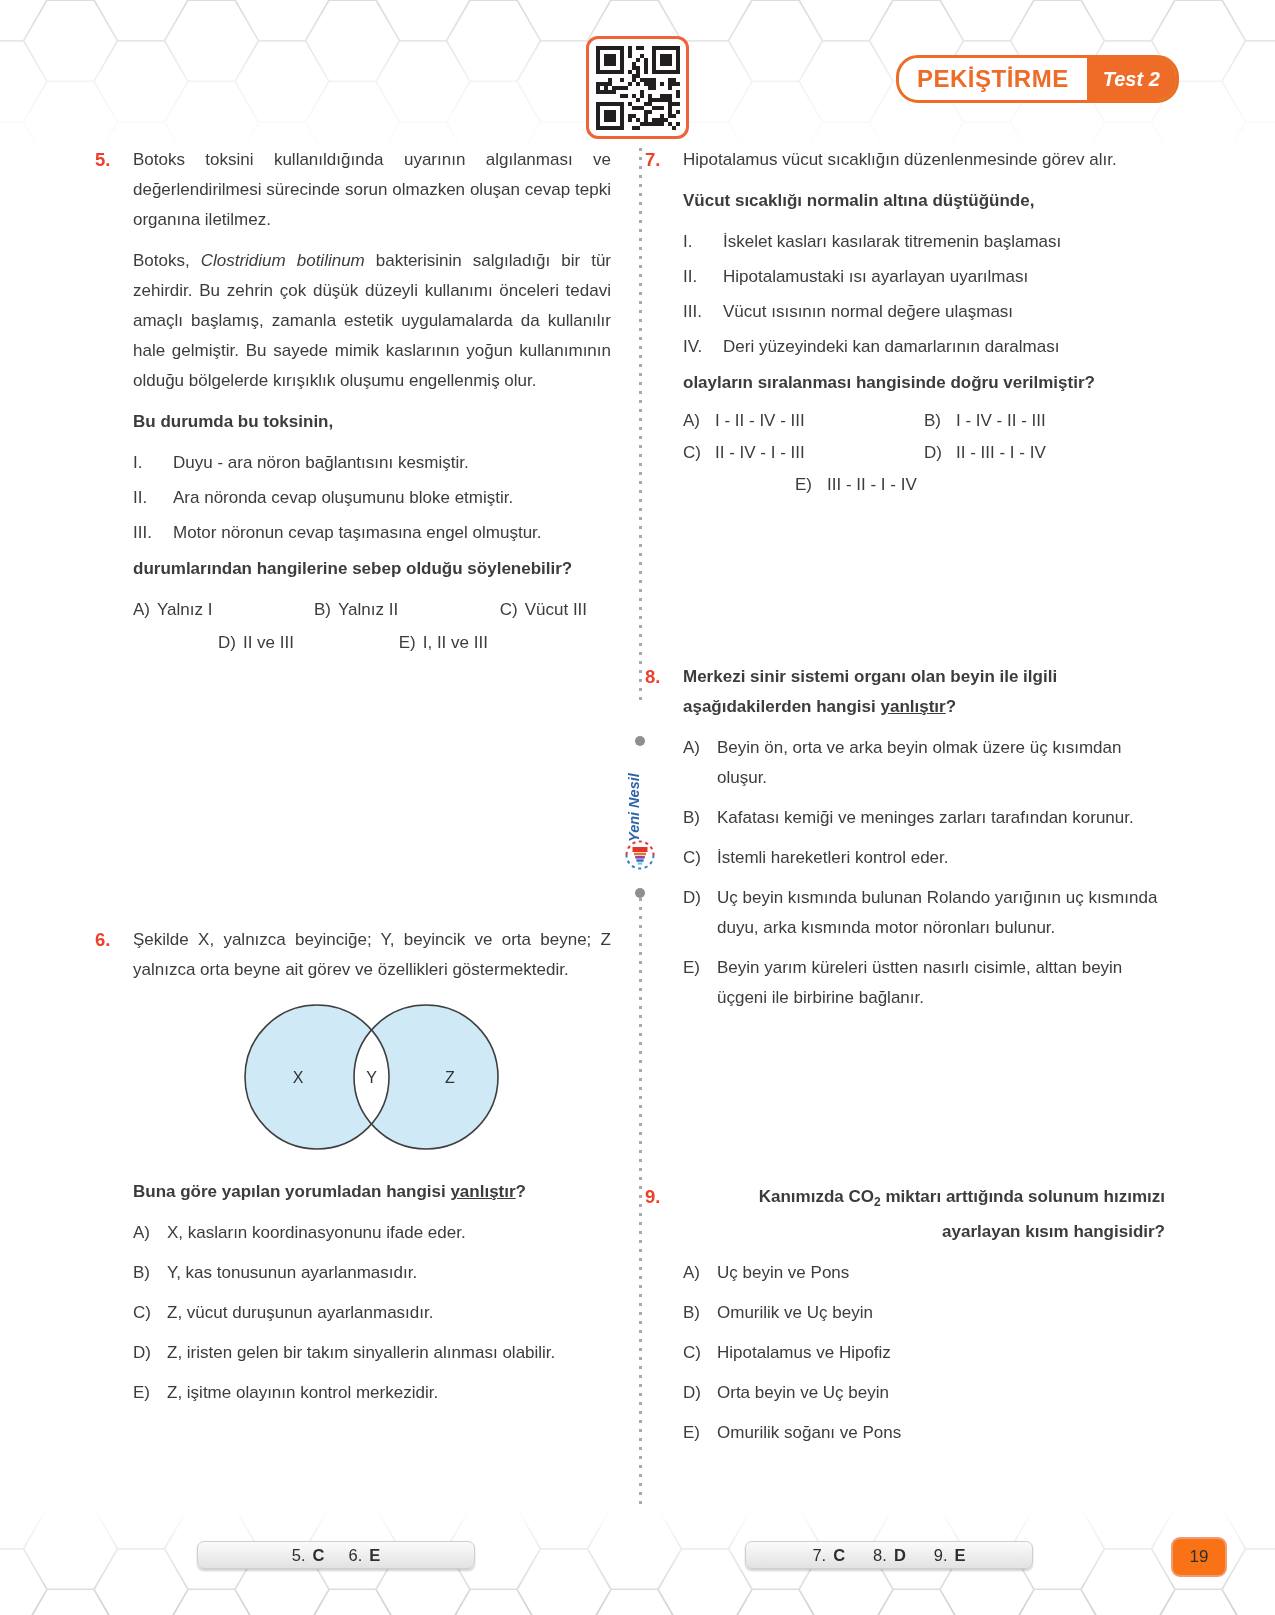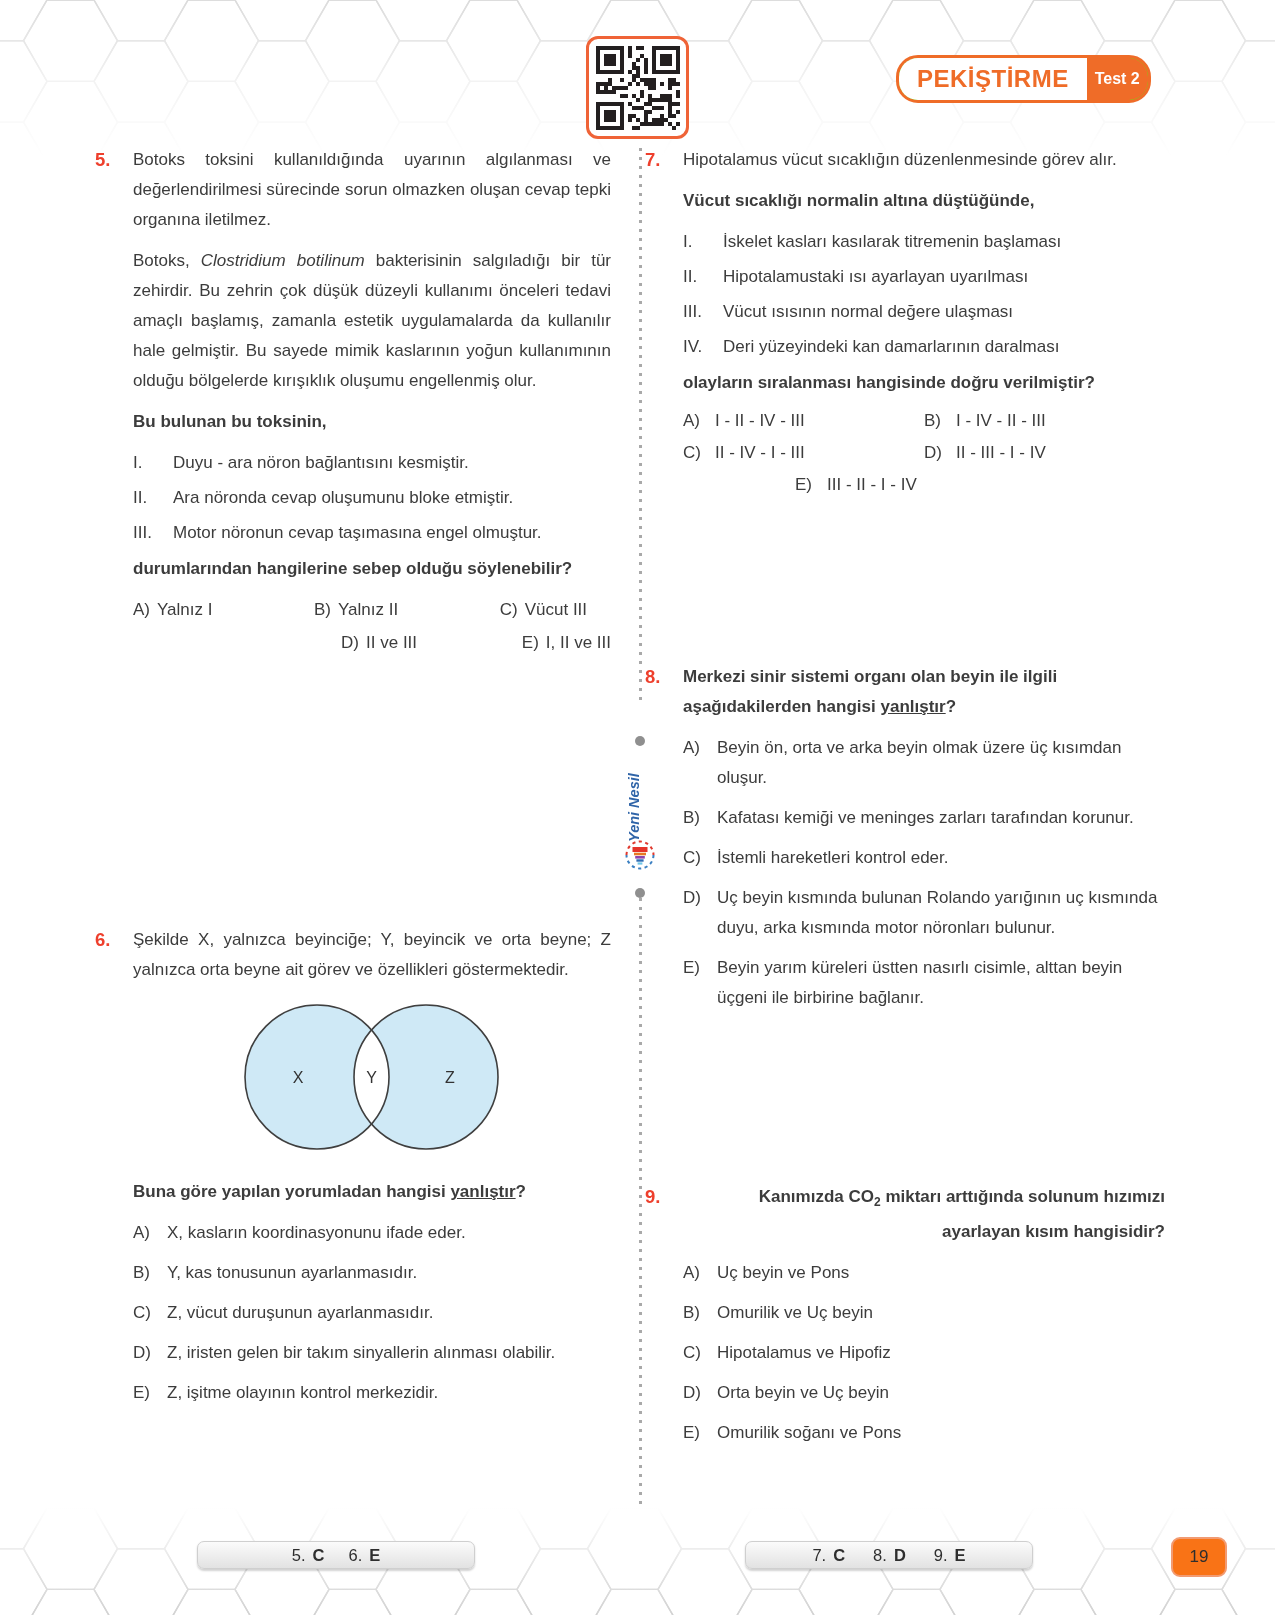--- a/index.html
+++ b/index.html
@@ -27,22 +27,22 @@
   .badge{
     position:absolute; left:896px; top:55px; height:42px; z-index:5;
     display:flex; align-items:stretch; border:3px solid #ef6c28; border-radius:22px;
     background:#84cc16; overflow:hidden;
   }
   .badge .cat{
     display:flex; align-items:center; padding:0 18px;
     color:#ef6c28; font-weight:bold; font-size:24px; letter-spacing:0.5px; background:#fff;
   }
   .badge .tst{
-    display:flex; align-items:center; padding:0 8px;
-    background:#ef6c28; color:#fff; font-weight:bold; font-size:16px; border-radius:0 19px 19px 0;
+    display:flex; align-items:center; padding:0 16px;
+    background:#ef6c28; color:#fff; font-weight:bold; font-size:20px; border-radius:0 19px 19px 0;font-style:italic;
   }
 
   
   .divseg{position:absolute; left:639px; width:3px;
     background:repeating-linear-gradient(to bottom,#a9a9a9 0 2.6px, rgba(0,0,0,0) 2.6px 9px);}
   .seg1{top:148px; height:552px;}
   .seg2{top:898px; height:607px;}
   .bigdot{position:absolute; left:635px; width:10px; height:10px; border-radius:50%; background:#8f8f8f;}
   .brandtext{
     position:absolute; left:626px; top:750px; height:92px;
@@ -57,21 +57,21 @@
   .qbody{flex:1; font-size:17px; line-height:30px; text-align:justify;}
   .qbody p{margin:0 0 11px 0;}
   .b{font-weight:bold;}
   .u{text-decoration:underline;}
   .it{font-style:italic;}
   .ritem{display:flex; margin-bottom:5px; text-align:left;}
   .rnum{width:40px; flex:none;}
   .opt{display:flex; margin-bottom:10px; text-align:left;}
   .olab{width:34px; flex:none;}
   .optrow{display:flex; justify-content:space-between; width:95%; margin-top:3px; text-align:left;}
-  .optrow2{margin-top:3px; text-align:right;}
+  .optrow2{margin-top:3px; text-align:left;}
   .iopt .lab{margin-right:7px;}
   .optgrid{display:flex; margin-bottom:2px; text-align:left;}
   .optcell{width:50%; display:flex;}
   .optcell .olab{width:32px;}
   .erow{margin-left:112px;}
   sub{font-size:12px;}
   .venwrap{margin:16px 0 14px 0; text-align:center;}
   .venwrap svg{display:inline-block;}
 
   
@@ -512,21 +512,21 @@
       <rect x="-3.6" y="4.3" width="7.2" height="2.4" fill="#2e6db4"></rect>
       <rect x="-2.4" y="7.4" width="4.8" height="2.2" fill="#6ec6e8"></rect>
     </svg>
   </div>
 
   <div class="q" style="left:95px; top:145px; width:516px;">
     <div class="qnum">5.</div>
     <div class="qbody">
       <p>Botoks toksini kullanıldığında uyarının algılanması ve değerlendirilmesi sürecinde sorun olmazken oluşan cevap tepki organına iletilmez.</p>
       <p><span>Botoks, </span><span class="it">Clostridium botilinum</span><span> bakterisinin salgıladığı bir tür zehirdir. Bu zehrin çok düşük düzeyli kullanımı önceleri tedavi amaçlı başlamış, zamanla estetik uygulamalarda da kullanılır hale gelmiştir. Bu sayede mimik kaslarının yoğun kullanımının olduğu bölgelerde kırışıklık oluşumu engellenmiş olur.</span></p>
-      <p class="b">Bu bulunan bu toksinin,</p>
+      <p class="b">Bu durumda bu toksinin,</p>
       <div class="ritem">
           <span class="rnum">I.</span>
           <span>Duyu - ara nöron bağlantısını kesmiştir.</span>
         </div>
       <div class="ritem">
           <span class="rnum">II.</span>
           <span>Ara nöronda cevap oluşumunu bloke etmiştir.</span>
         </div>
       <div class="ritem">
           <span class="rnum">III.</span>

